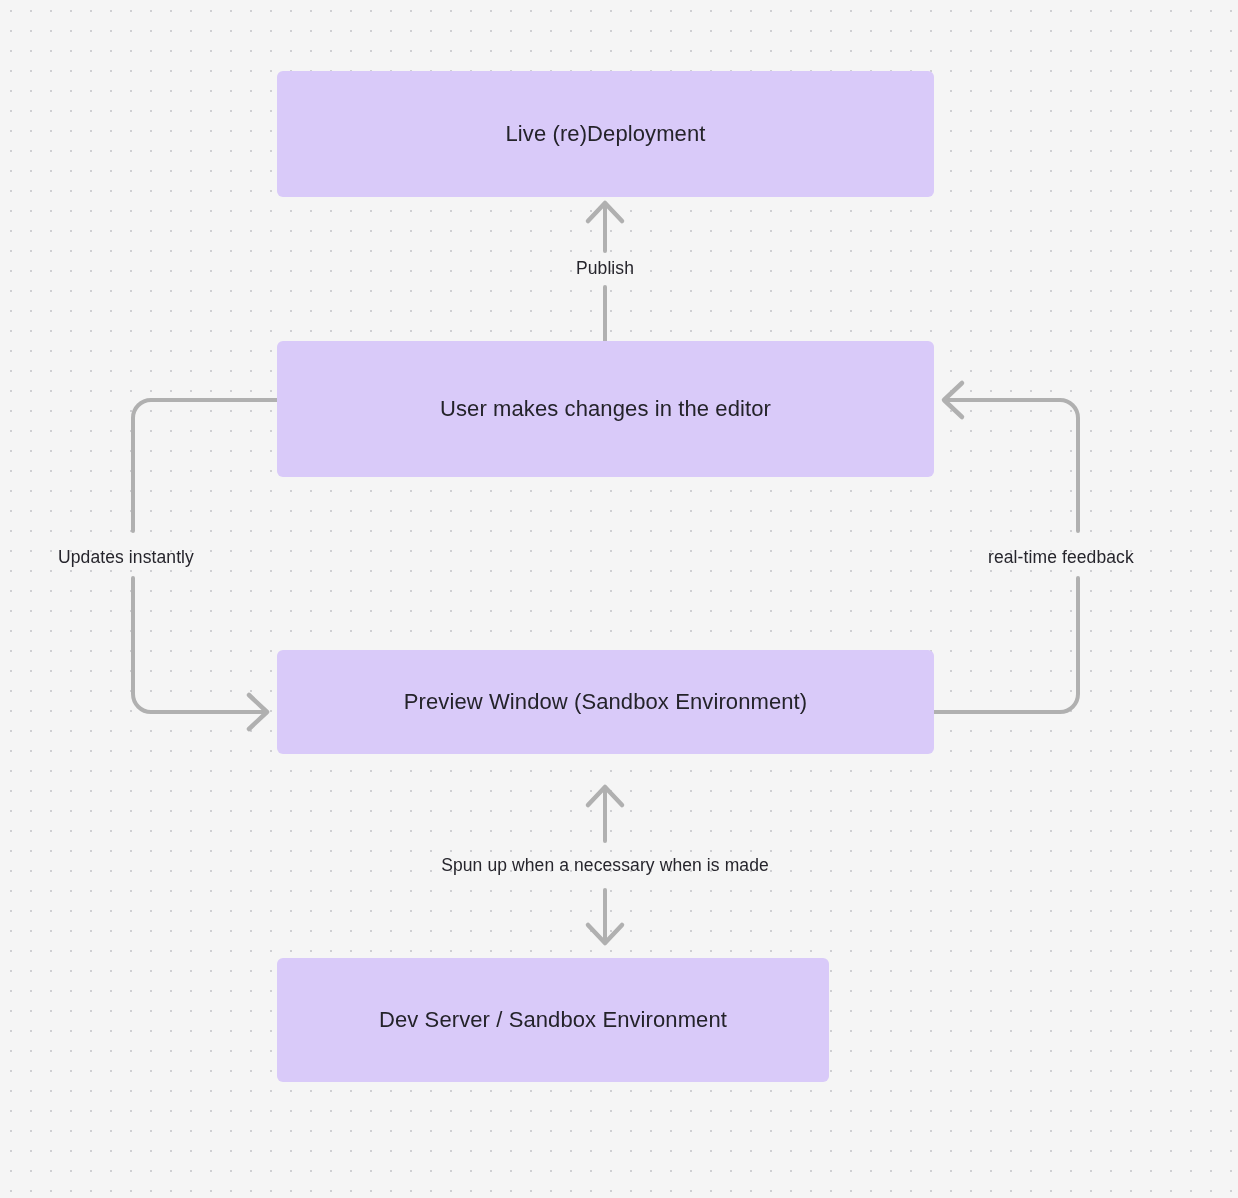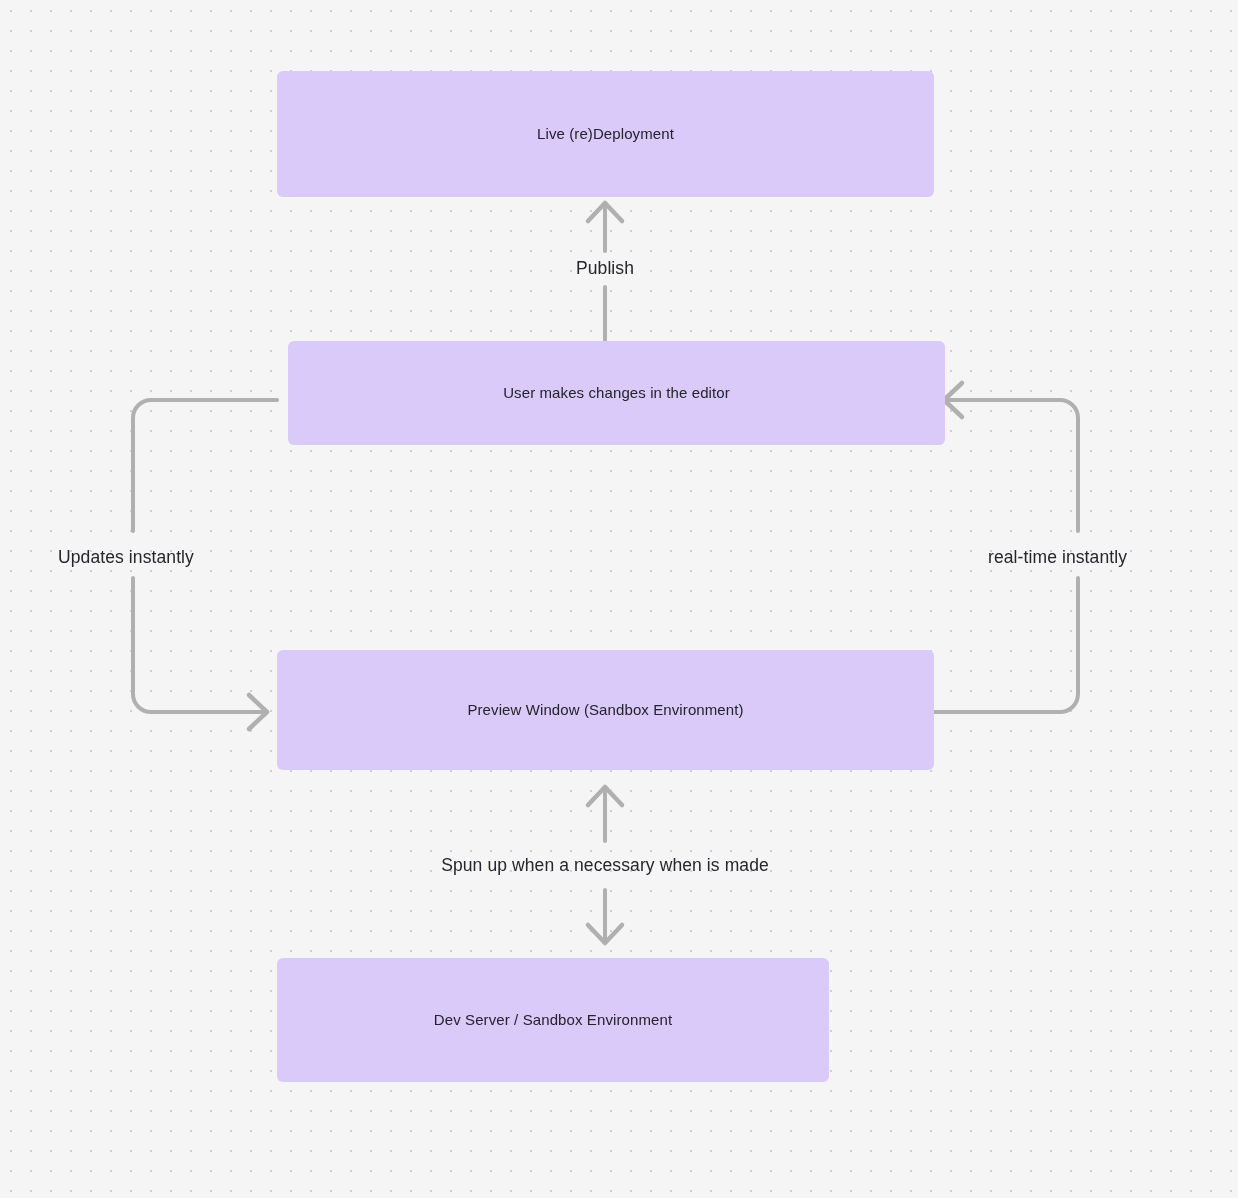--- a/index.html
+++ b/index.html
@@ -29,21 +29,21 @@
   }
   .node {
     position: absolute;
     box-sizing: border-box;
     background: #d9caf9;
     border-radius: 6px;
     display: flex;
     align-items: center;
     justify-content: center;
     color: #24232a;
-    font-size: 15px;
+    font-size: 22px;
     letter-spacing: 0.1px;
     text-align: center;
     line-height: 1.3;
     padding: 4px 14px;
   }
   .edge-label {
     position: absolute;
     color: #26252c;
     font-size: 17.5px;
     letter-spacing: 0.1px;
@@ -82,33 +82,33 @@
       <path d="M 588 805 L 605 787 L 622 805" fill="none" stroke="#b0b0b0" stroke-width="4.5" stroke-linecap="round" stroke-linejoin="round"></path>
       <path d="M 605 890 L 605 942" fill="none" stroke="#b0b0b0" stroke-width="4" stroke-linecap="round"></path>
       <path d="M 588 925 L 605 943 L 622 925" fill="none" stroke="#b0b0b0" stroke-width="4.5" stroke-linecap="round" stroke-linejoin="round"></path>
     </g>
   </svg>
 
   <div class="node" style="left:277px; top:71px; width:657px; height:126px;">
     <span>Live (re)Deployment</span>
   </div>
 
-  <div class="node" style="left:288px; top:341px; width:657px; height:104px;text-align:center;">
+  <div class="node" style="left:277px; top:341px; width:657px; height:136px;text-align:center;">
     <span>User makes changes in the editor</span>
   </div>
 
-  <div class="node" style="left:277px; top:650px; width:657px; height:120px;">
+  <div class="node" style="left:277px; top:650px; width:657px; height:104px;">
     <span>Preview Window (Sandbox Environment)</span>
   </div>
 
   <div class="node" style="left:277px; top:958px; width:552px; height:124px;">
     <span>Dev Server / Sandbox Environment</span>
   </div>
 
   <div class="edge-label lbl-center" style="left:605px; top:269px;">Publish</div>
 
   <div class="edge-label" style="left:58px; top:549px;">Updates instantly</div>
 
-  <div class="edge-label" style="left:988px; top:549px;">real-time instantly</div>
+  <div class="edge-label" style="left:988px; top:549px;">real-time feedback</div>
 
   <div class="edge-label lbl-center" style="left:605px; top:866px;">Spun up when a necessary when is made</div>
 
 </div>
 
 </body></html>

